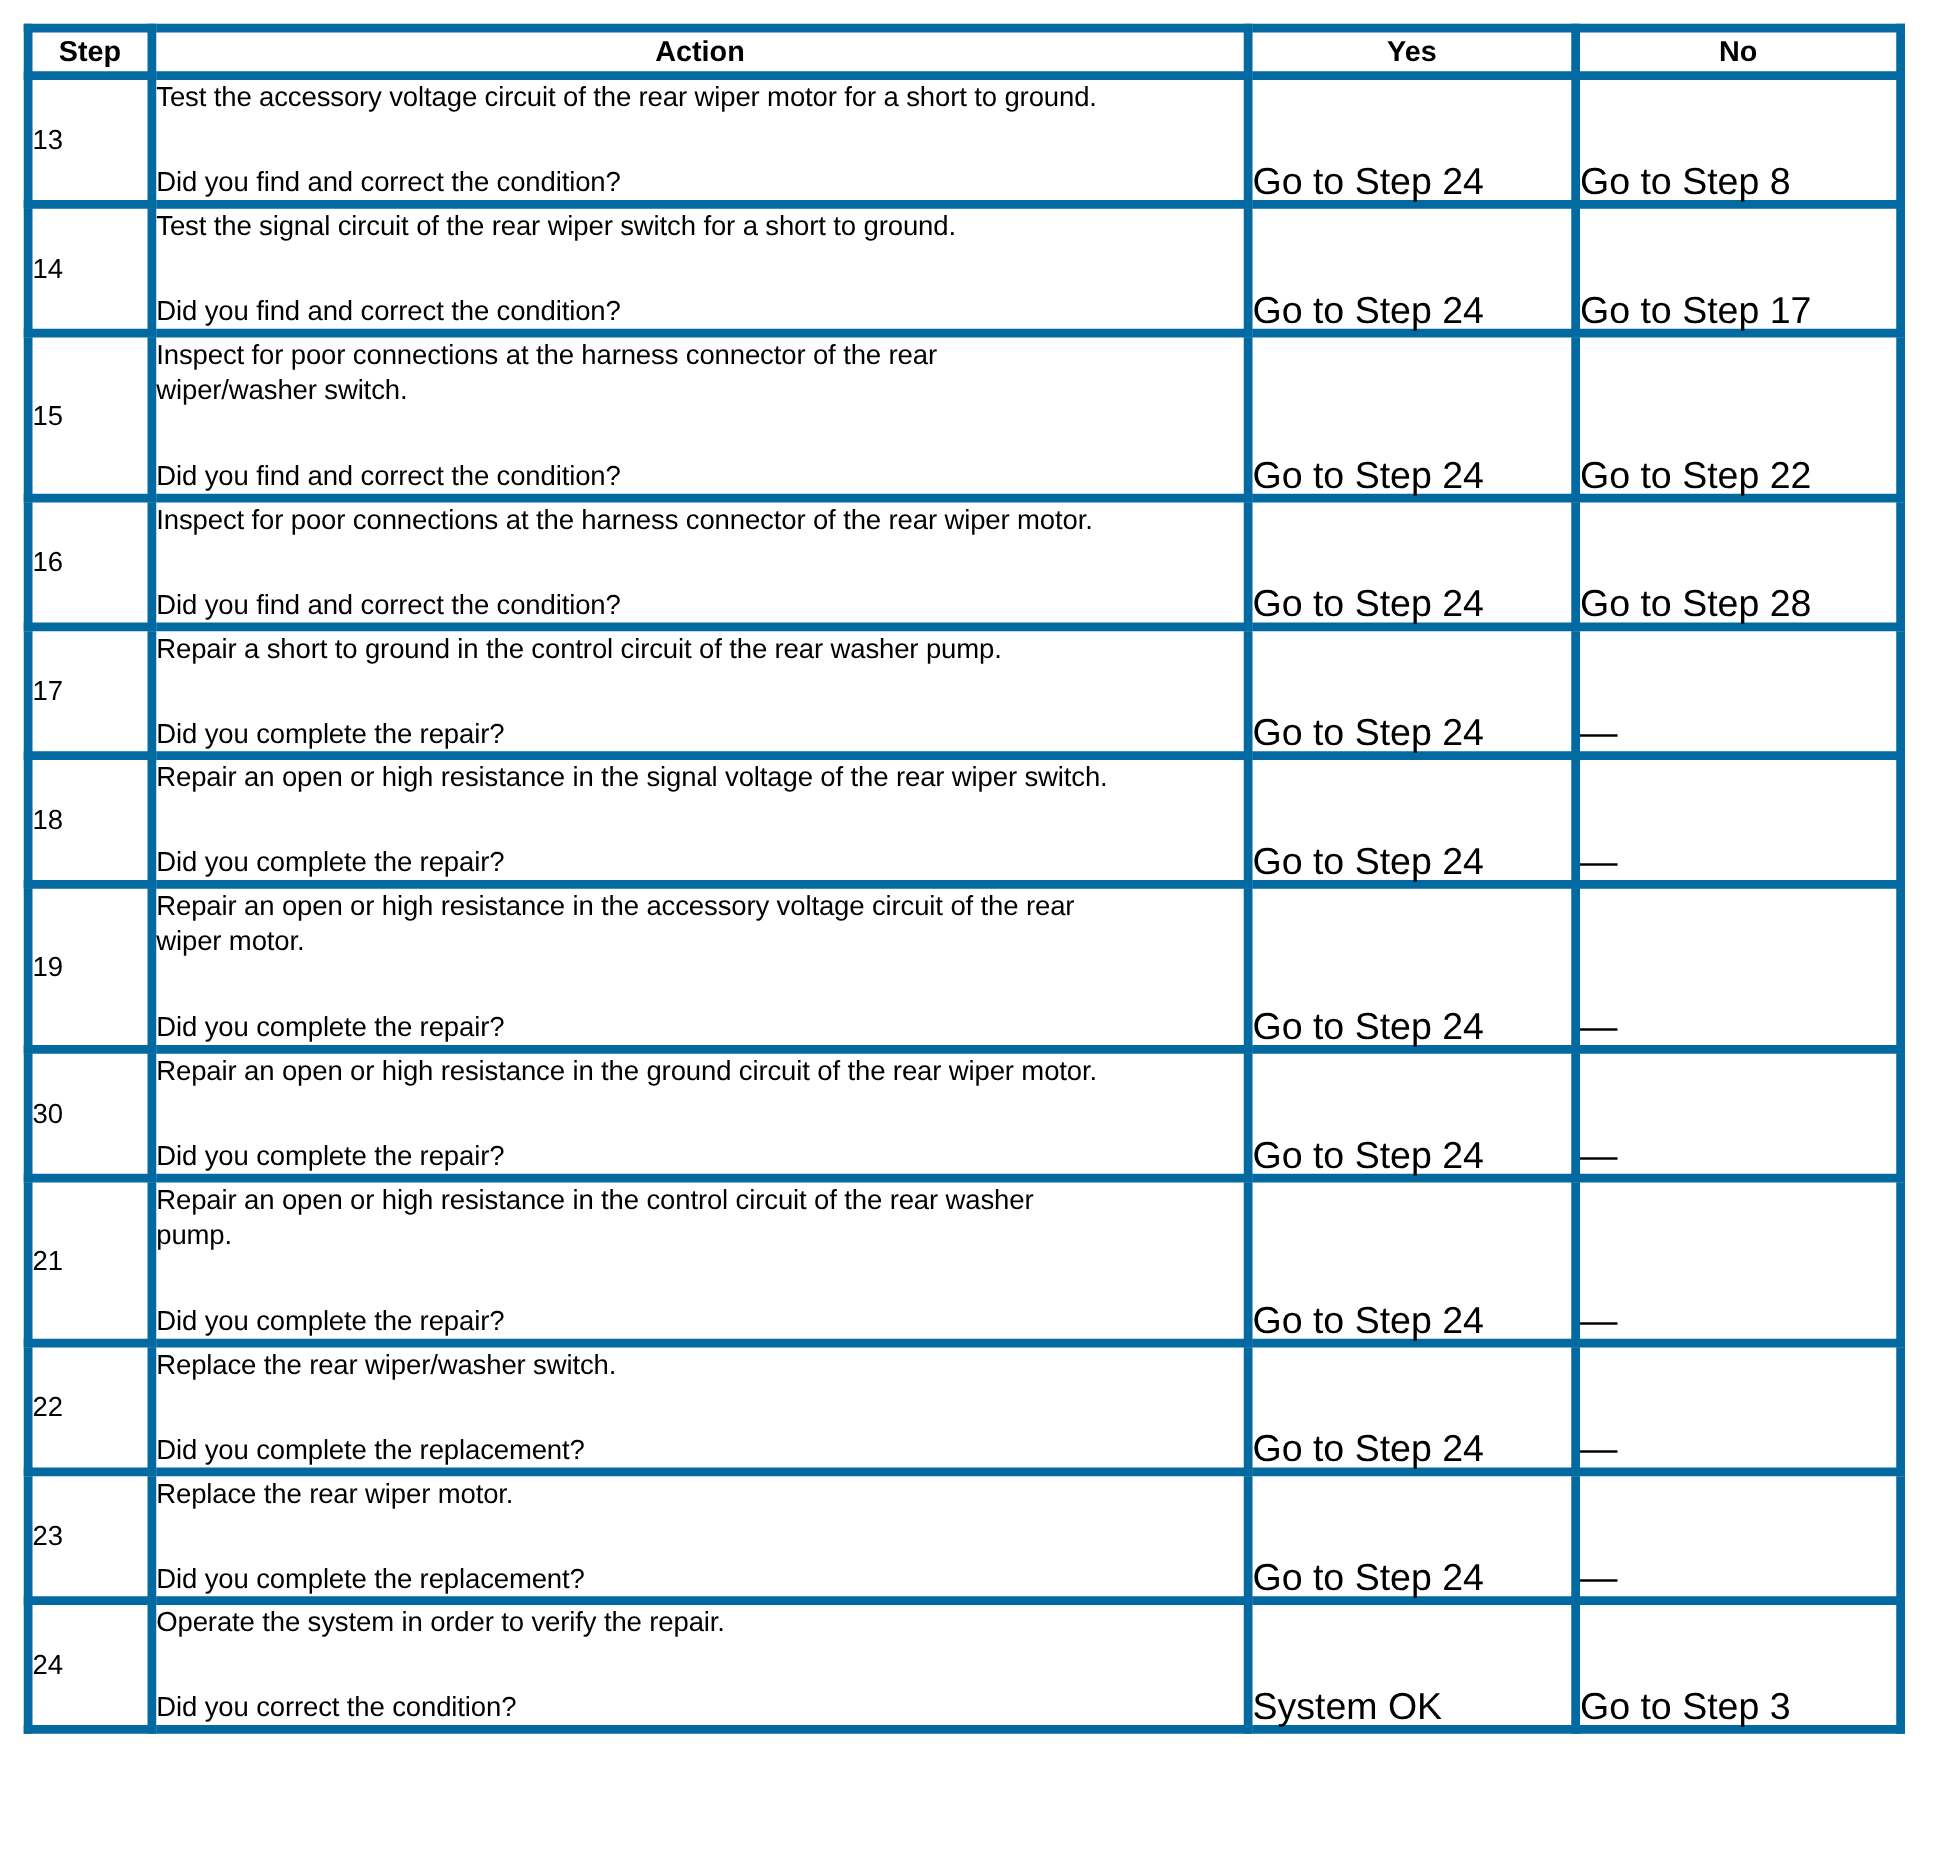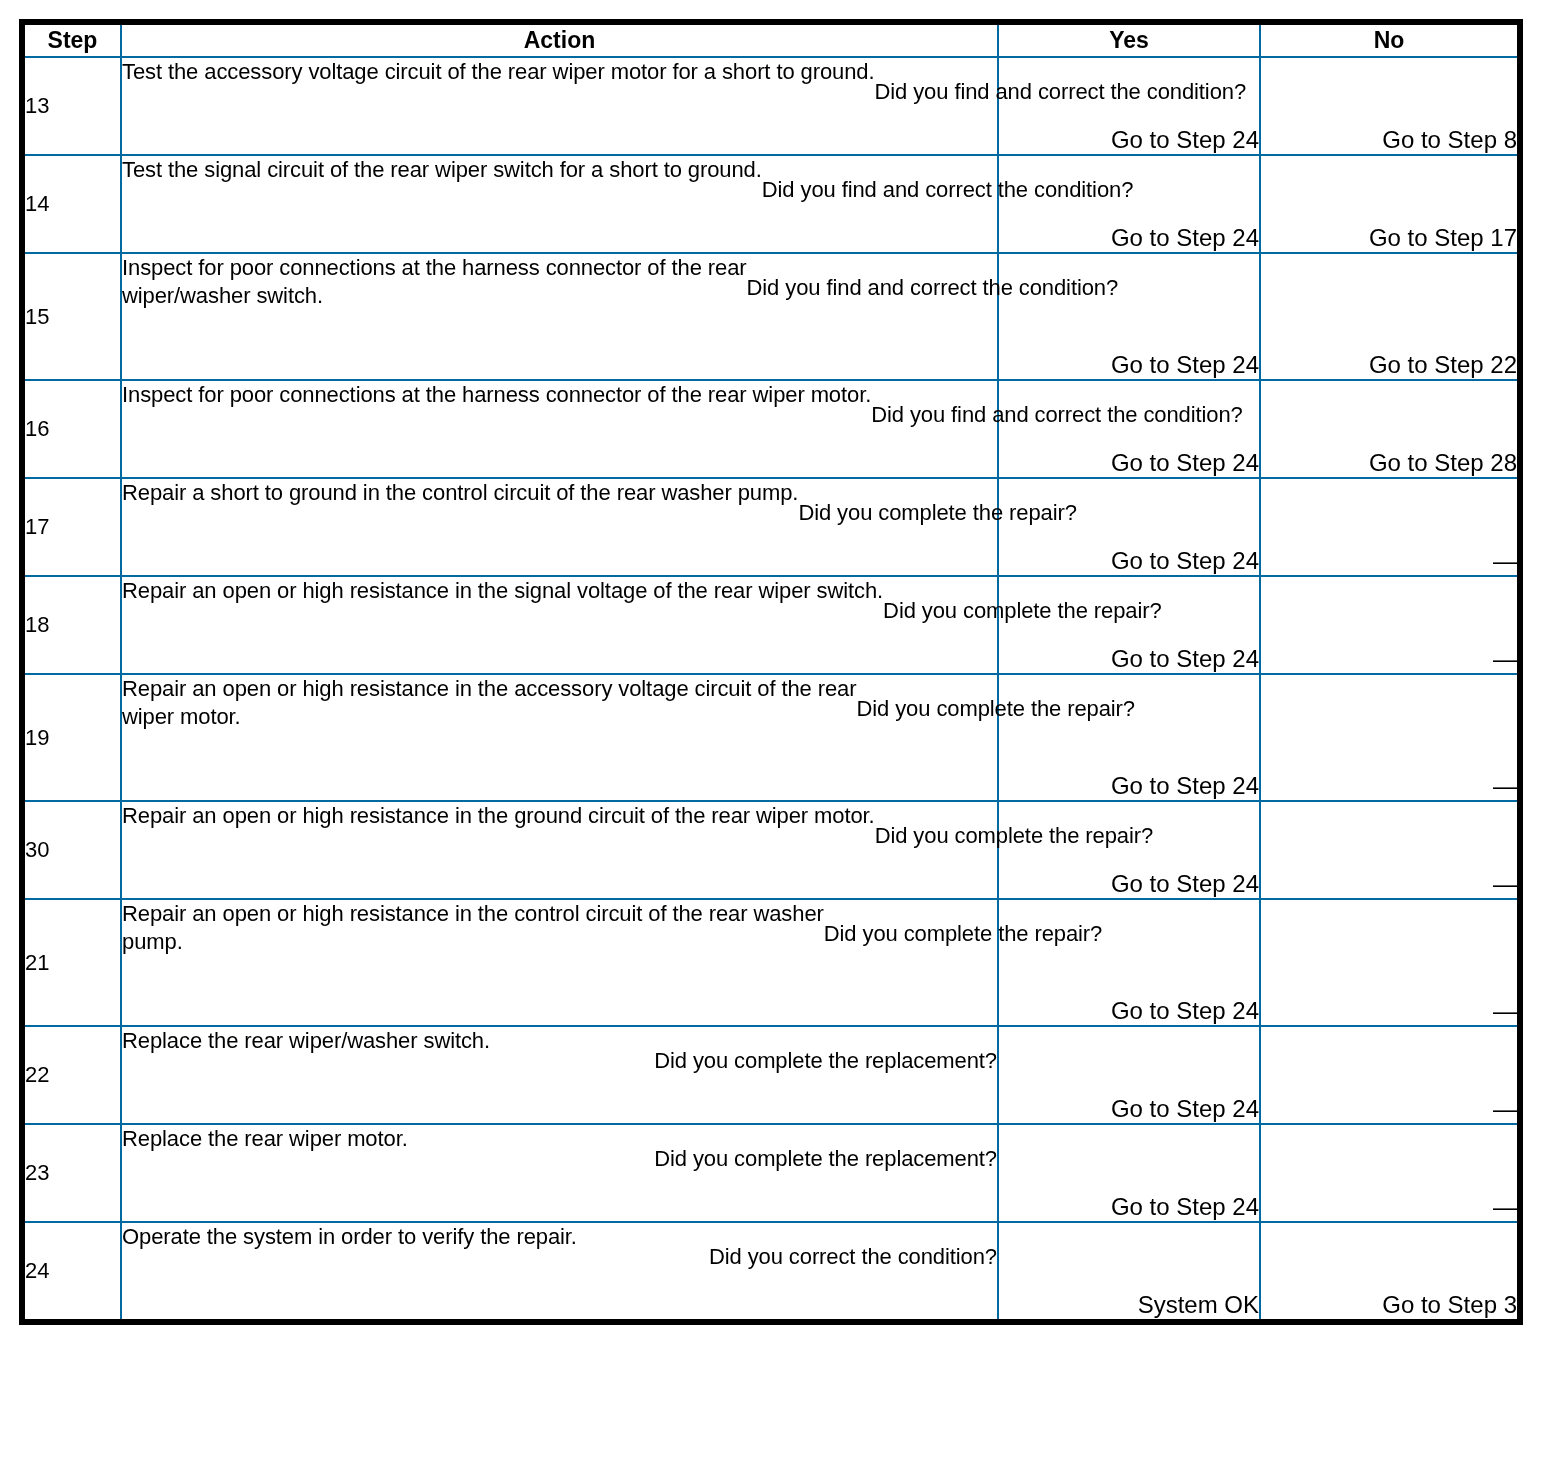--- a/index.html
+++ b/index.html
@@ -17,21 +17,21 @@
     padding: 19px 0 0 19px;
   }
   table.diag {
     border-collapse: collapse;
     table-layout: fixed;
     width: 1498px;
     border: 6px solid #000000;
   }
   table.diag th,
   table.diag td {
-    border: 2px solid #0369a1;
+    border: 7px solid #0369a1;
     padding: 0;
   }
   
   table.diag th {
     font-size: 23px;
     font-weight: bold;
     text-align: center;
     vertical-align: middle;
     height: 31px;
     line-height: 31px;
@@ -43,43 +43,43 @@
     vertical-align: middle;
     font-size: 22px;
     line-height: 28px;
   }
   td.action {
     vertical-align: top;
     padding: 3px 4px 5px 7px;
   }
   .cellwrap {
     display: flex;
-    flex-direction: row;
+    flex-direction: column;
     justify-content: space-between;
     height: 96px;
   }
   tr.tall .cellwrap {
     height: 125px;
   }
   .action-text, .question {
     font-size: 22px;
     line-height: 28px;
     letter-spacing: -0.1px;
   }
   .action-text div {
     white-space: nowrap;
   }
   .question {
     white-space: nowrap;
     margin-top: 20px;
   }
   td.choice {
     vertical-align: bottom;
-    text-align: right;
-    font-size: 24px;
+    text-align: left;
+    font-size: 30px;
     line-height: 28px;
     padding-bottom: 5px;
     white-space: nowrap;
   }
 </style>
 </head>
 <body>
 
 <div class="page">
   <table class="diag">

